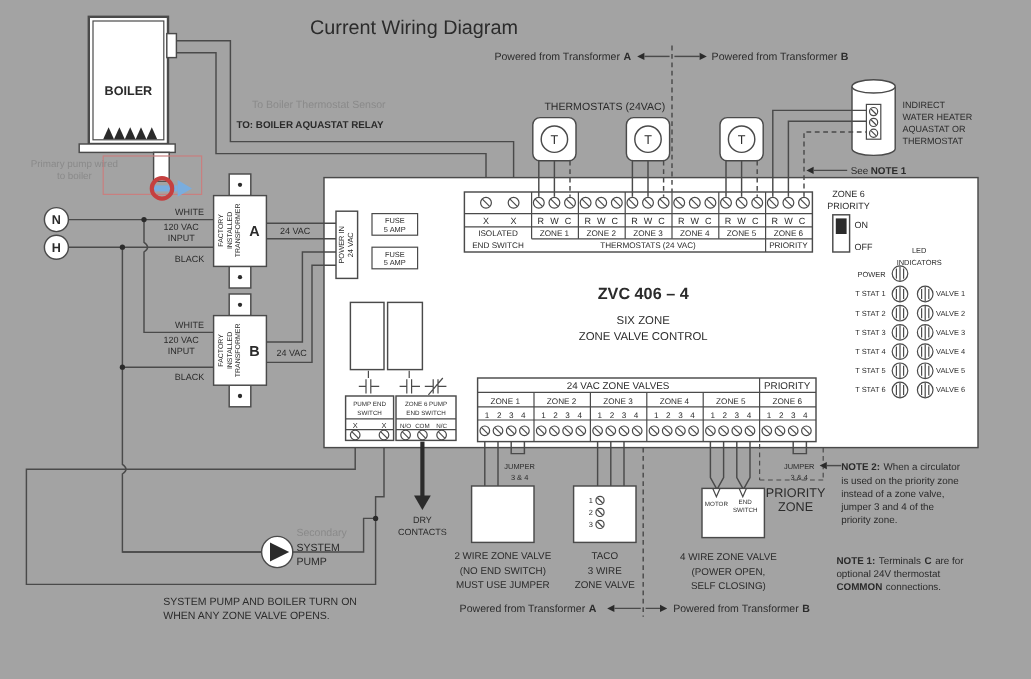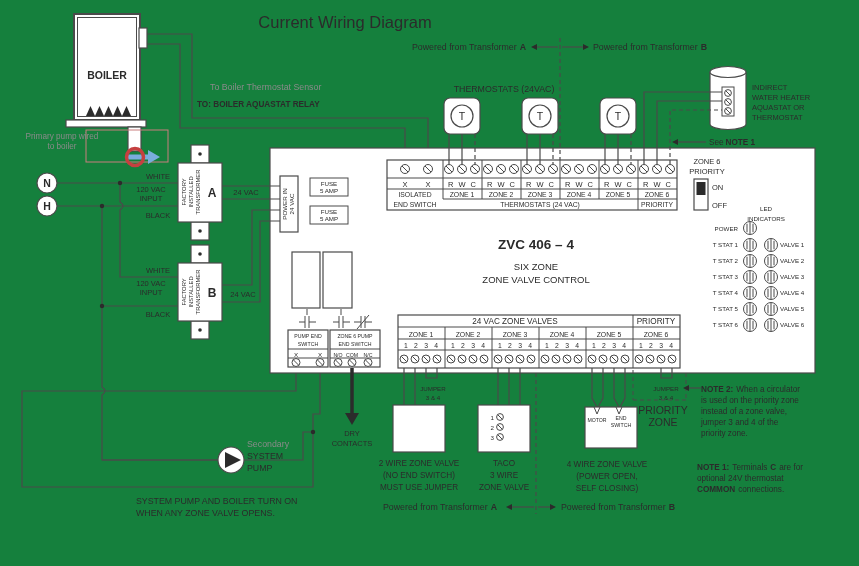--- a/index.html
+++ b/index.html
@@ -1,16 +1,16 @@
 <!DOCTYPE html>
 <html><head>
 <meta charset="utf-8">
 <style>
   html,body{margin:0;padding:0;background:#fff;}
-  .stage{position:relative;width:859px;height:566px;background:#15803d;overflow:hidden;}
+  .stage{position:relative;width:859px;height:566px;background:#a3a3a3;overflow:hidden;}
   svg{font-family:"Liberation Sans",sans-serif;}
   text{fill:#2b2b2b;}
   .m{text-anchor:middle}.e{text-anchor:end}
   .b{font-weight:bold}
   .g{fill:#8a8a8a}
   .s5{font-size:5.2px}.s55{font-size:5.8px}.s6{font-size:6.2px}.s65{font-size:6.8px}
   .s7{font-size:7.5px}.s8{font-size:8.2px}.s85{font-size:8.8px}.s9{font-size:9.5px}
   .s10{font-size:10.5px}.s12{font-size:12px}.s13{font-size:13.5px}.s16{font-size:16.5px}
   .w{stroke:#4a4a4a;stroke-width:1.2;fill:none}
   .w2{stroke:#4a4a4a;stroke-width:2;fill:none}

